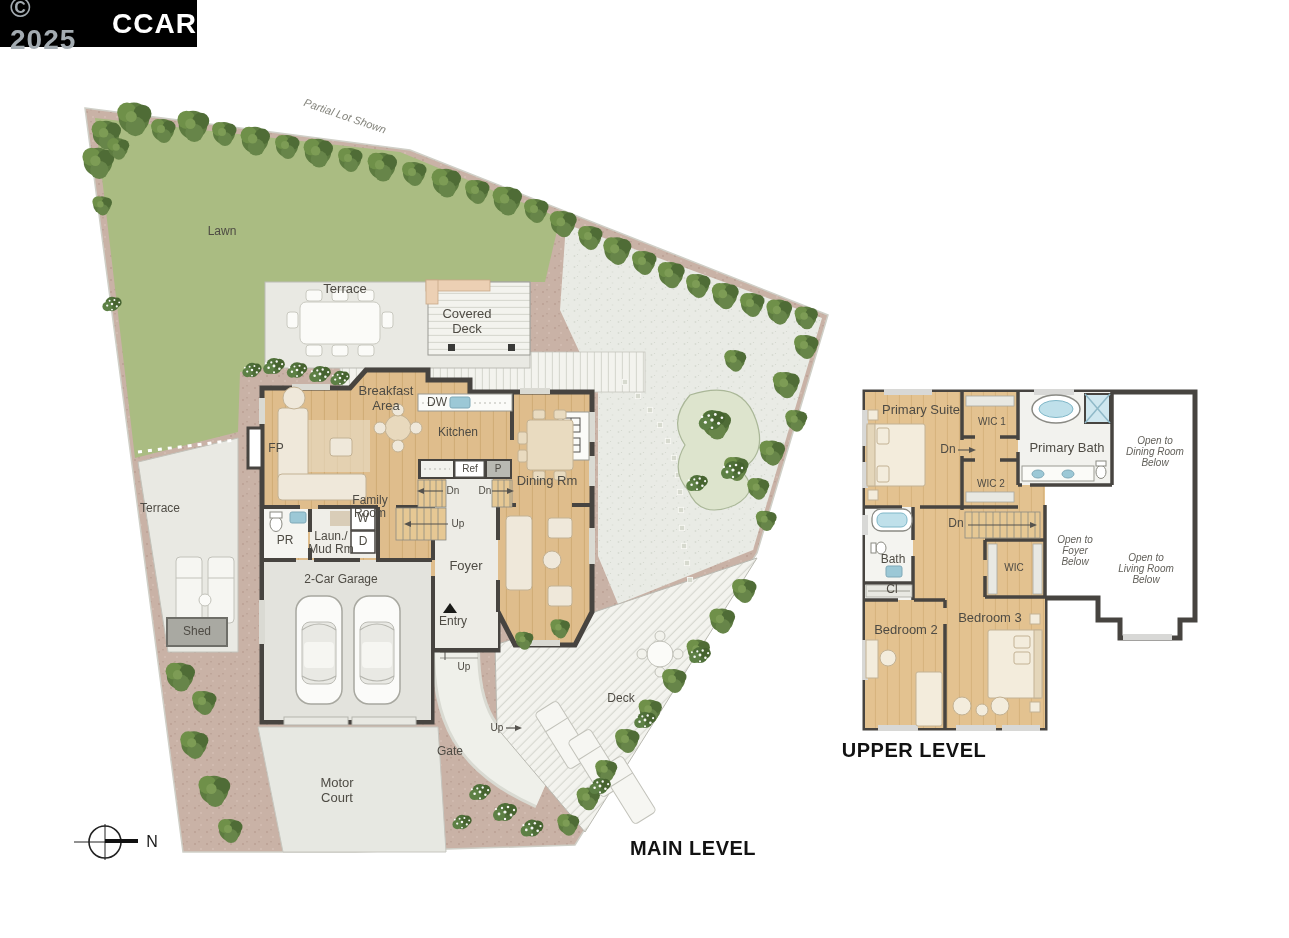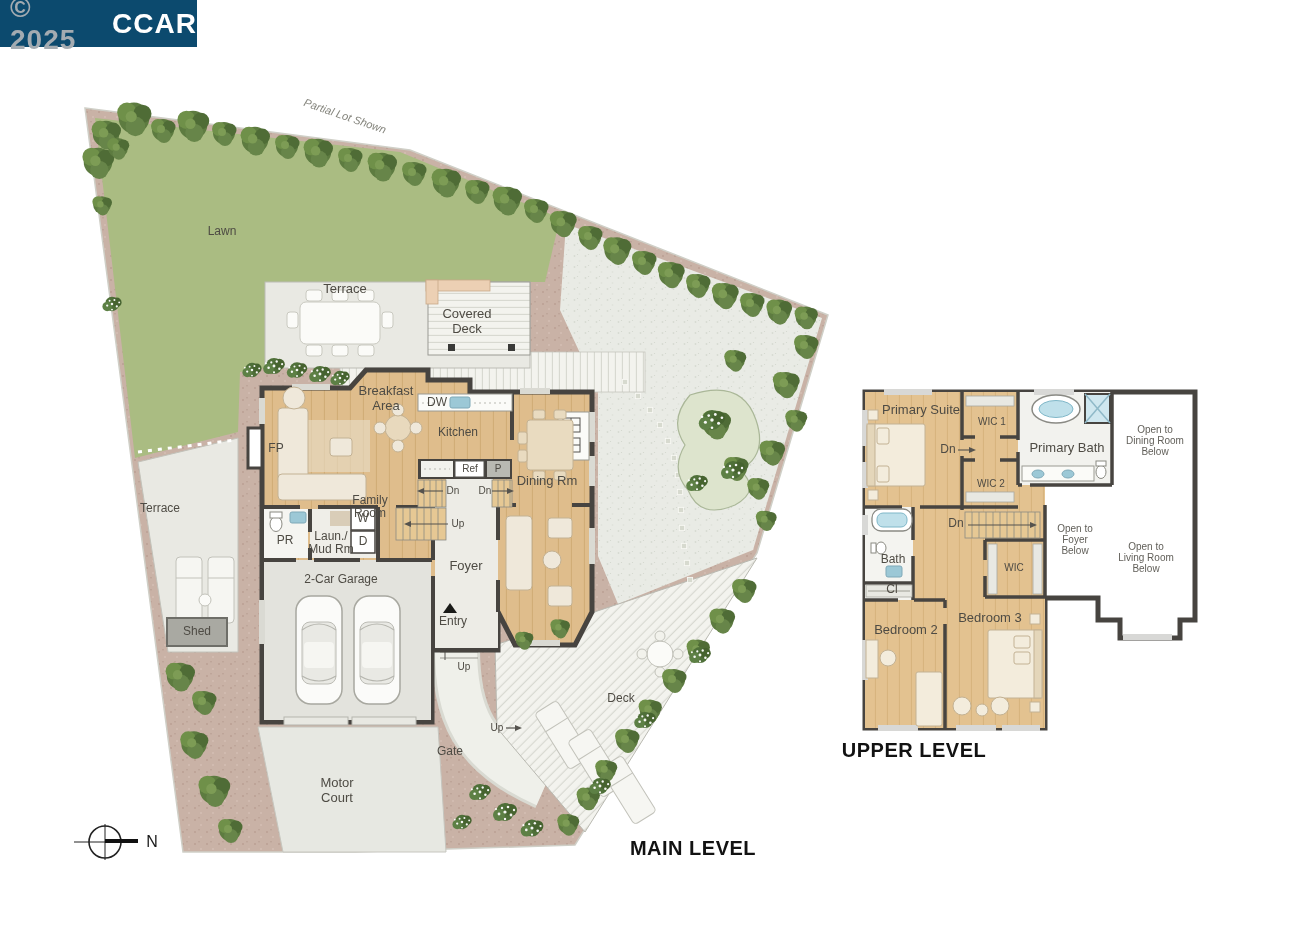--- a/index.html
+++ b/index.html
@@ -1,28 +1,28 @@
 <!DOCTYPE html>
 <html><head>
 <meta charset="utf-8">
 <style>
   html,body{margin:0;padding:0;background:#ffffff;}
   .canvas{position:relative;width:1289px;height:938px;background:#ffffff;overflow:hidden;
           font-family:"Liberation Sans",sans-serif;}
-  .wm{position:absolute;left:0;top:0;width:197px;height:47px;background:#0c4a6e;
+  .wm{position:absolute;left:0;top:0;width:197px;height:47px;background:#000000;
       display:flex;align-items:center;padding-left:10px;box-sizing:border-box;
       font-size:28px;font-weight:bold;letter-spacing:1px;}
   .wm .yr{color:#a3abb1;margin-right:8px;}
   .wm .br{color:#ffffff;}
   svg{position:absolute;left:0;top:0;}
   .lbl{position:absolute;transform:translate(-50%,-50%);color:#4e4b44;text-align:center;
        white-space:pre-line;line-height:1.12;pointer-events:none;}
   .s9{font-size:12px;}.s10{font-size:10px;}.s11{font-size:11px;}
   .s12{font-size:12px;}.s13{font-size:13px;}.s14{font-size:12px;}
-  .it{color:#62605a;}
+  .it{font-style:italic;color:#62605a;margin-top:11px;}
   .rot{transform:translate(-50%,-50%) rotate(19deg);color:#85857d;font-style:italic;}
   .ttl{position:absolute;transform:translate(-50%,-50%);font-size:20px;font-weight:800;
        color:#121212;letter-spacing:0.5px;white-space:nowrap;}
   .nlab{font-size:16px;color:#1a1a1a;}
 </style>
 </head>
 <body>
 
 <div class="canvas">
 

